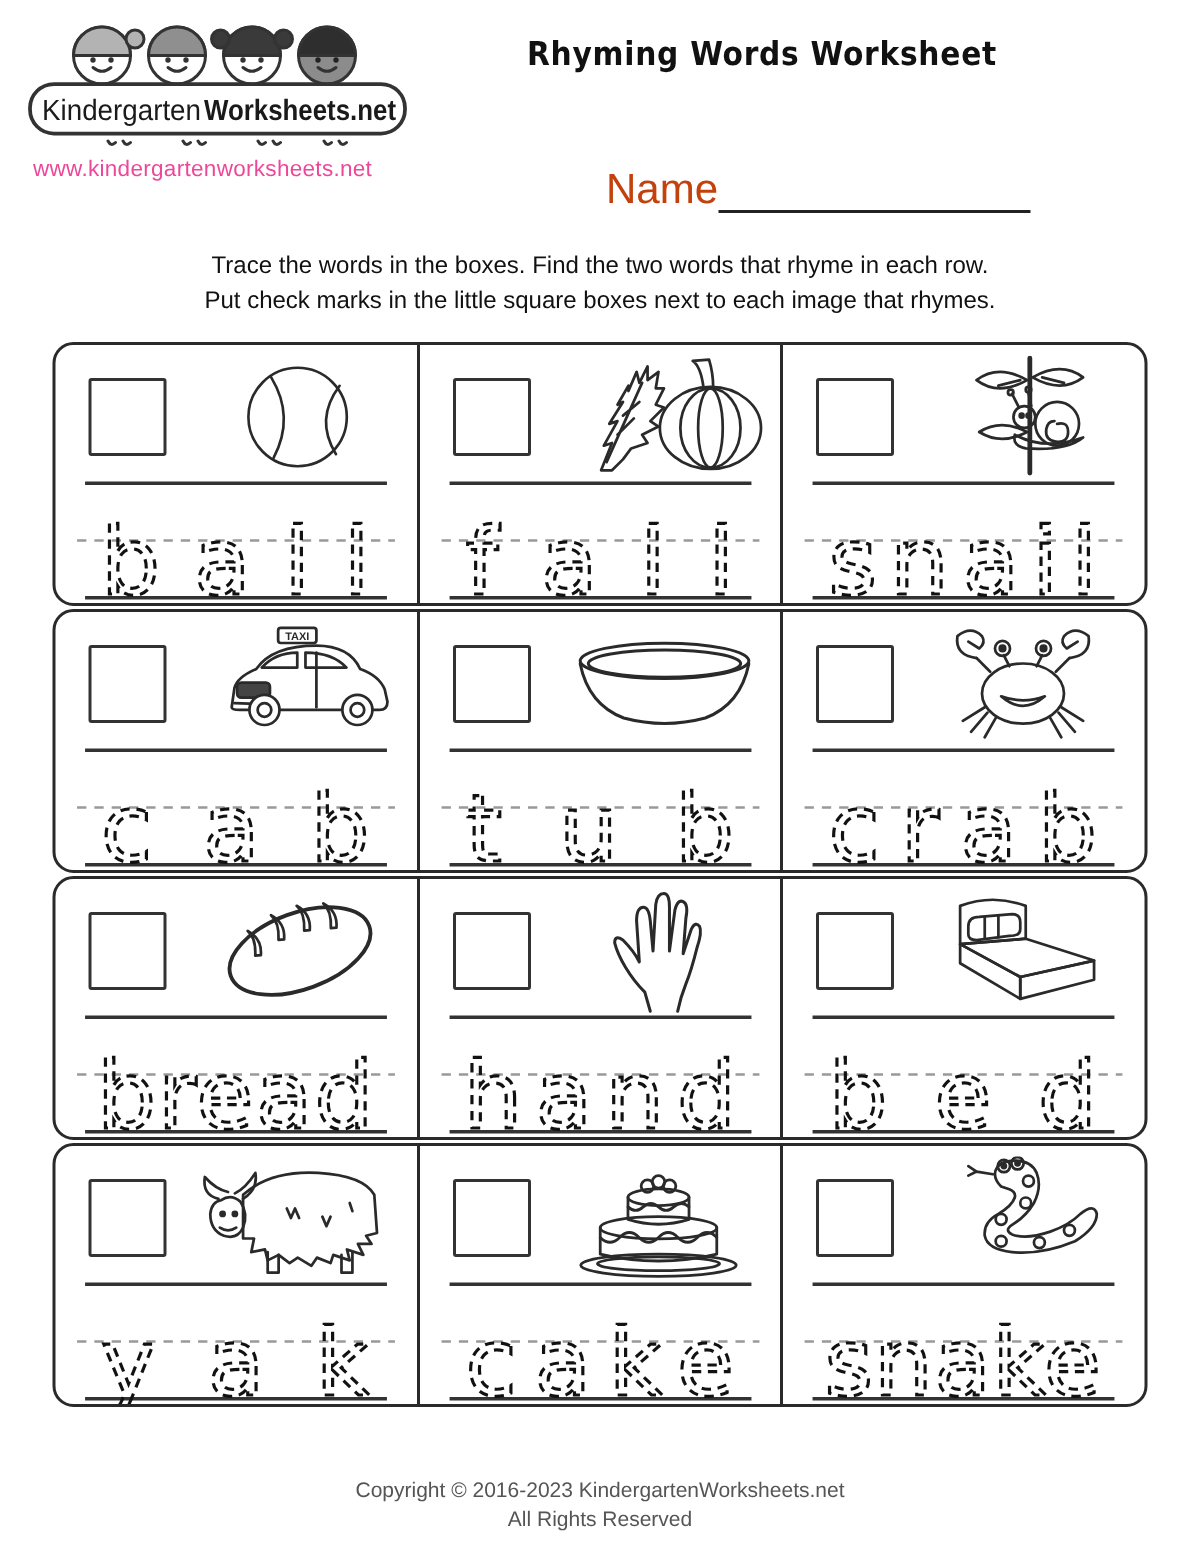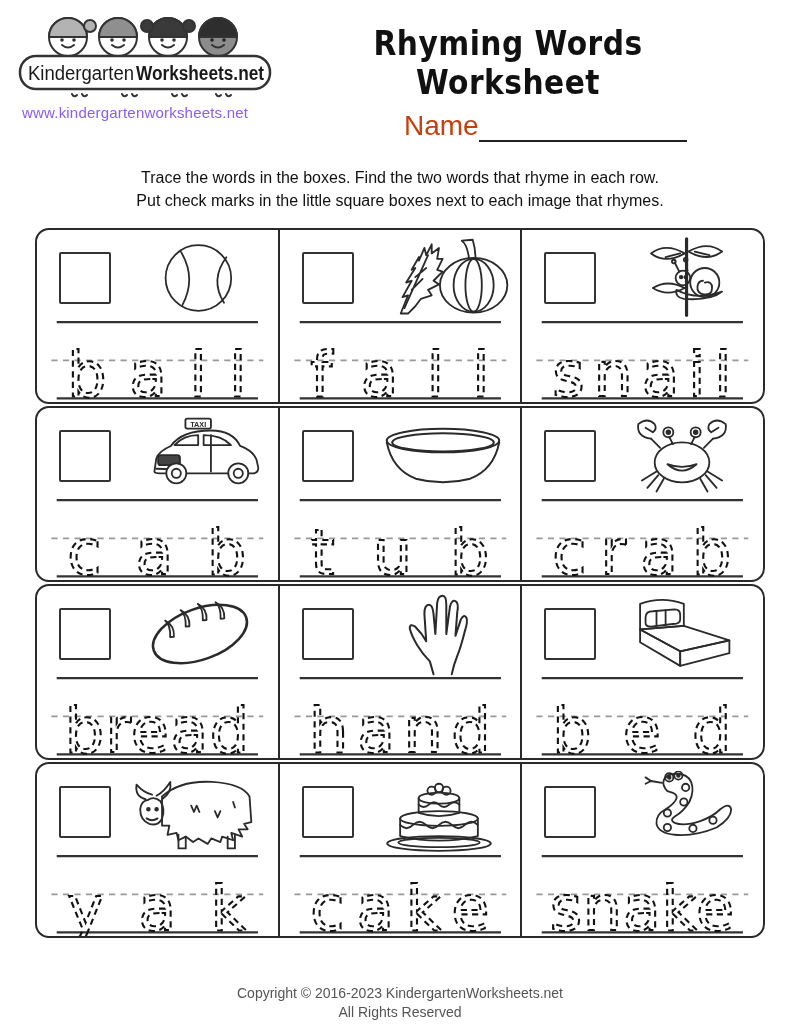--- a/index.html
+++ b/index.html
@@ -3,24 +3,24 @@
 <meta charset="utf-8">
 <style>
   html,body{margin:0;padding:0;}
   body{
     width:800px;height:1035px;background:#ffffff;position:relative;
     font-family:"Liberation Sans", sans-serif;color:#1a1a1a;overflow:hidden;
   }
   
   .logo{position:absolute;left:16px;top:10px;width:262px;}
   .logo svg{display:block;}
-  .logo-url{font-size:15px;color:#8b5cf6;margin-top:2px;padding-left:6px;letter-spacing:.2px;}
+  .logo-url{font-size:15px;color:#ec4899;margin-top:2px;padding-left:6px;letter-spacing:.2px;}
   .title{
     position:absolute;left:288px;top:24px;width:440px;text-align:center;
-    font-family:"DejaVu Sans", sans-serif;font-size:33px;font-weight:600;
+    font-family:"DejaVu Sans", sans-serif;font-size:22px;font-weight:600;
     font-stretch:condensed;letter-spacing:.5px;color:#111;
   }
   .name-row{position:absolute;left:404px;top:110px;font-size:28px;color:#c2410c;}
   .name-line{display:inline-block;width:208px;border-bottom:2px solid #222;height:30px;vertical-align:bottom;}
   .instructions{
     position:absolute;left:0;top:166px;width:800px;text-align:center;
     font-size:16px;line-height:1.45;color:#111;
   }
   
   .grid{position:absolute;left:35px;top:228px;width:730px;display:flex;flex-direction:column;gap:2px;}

